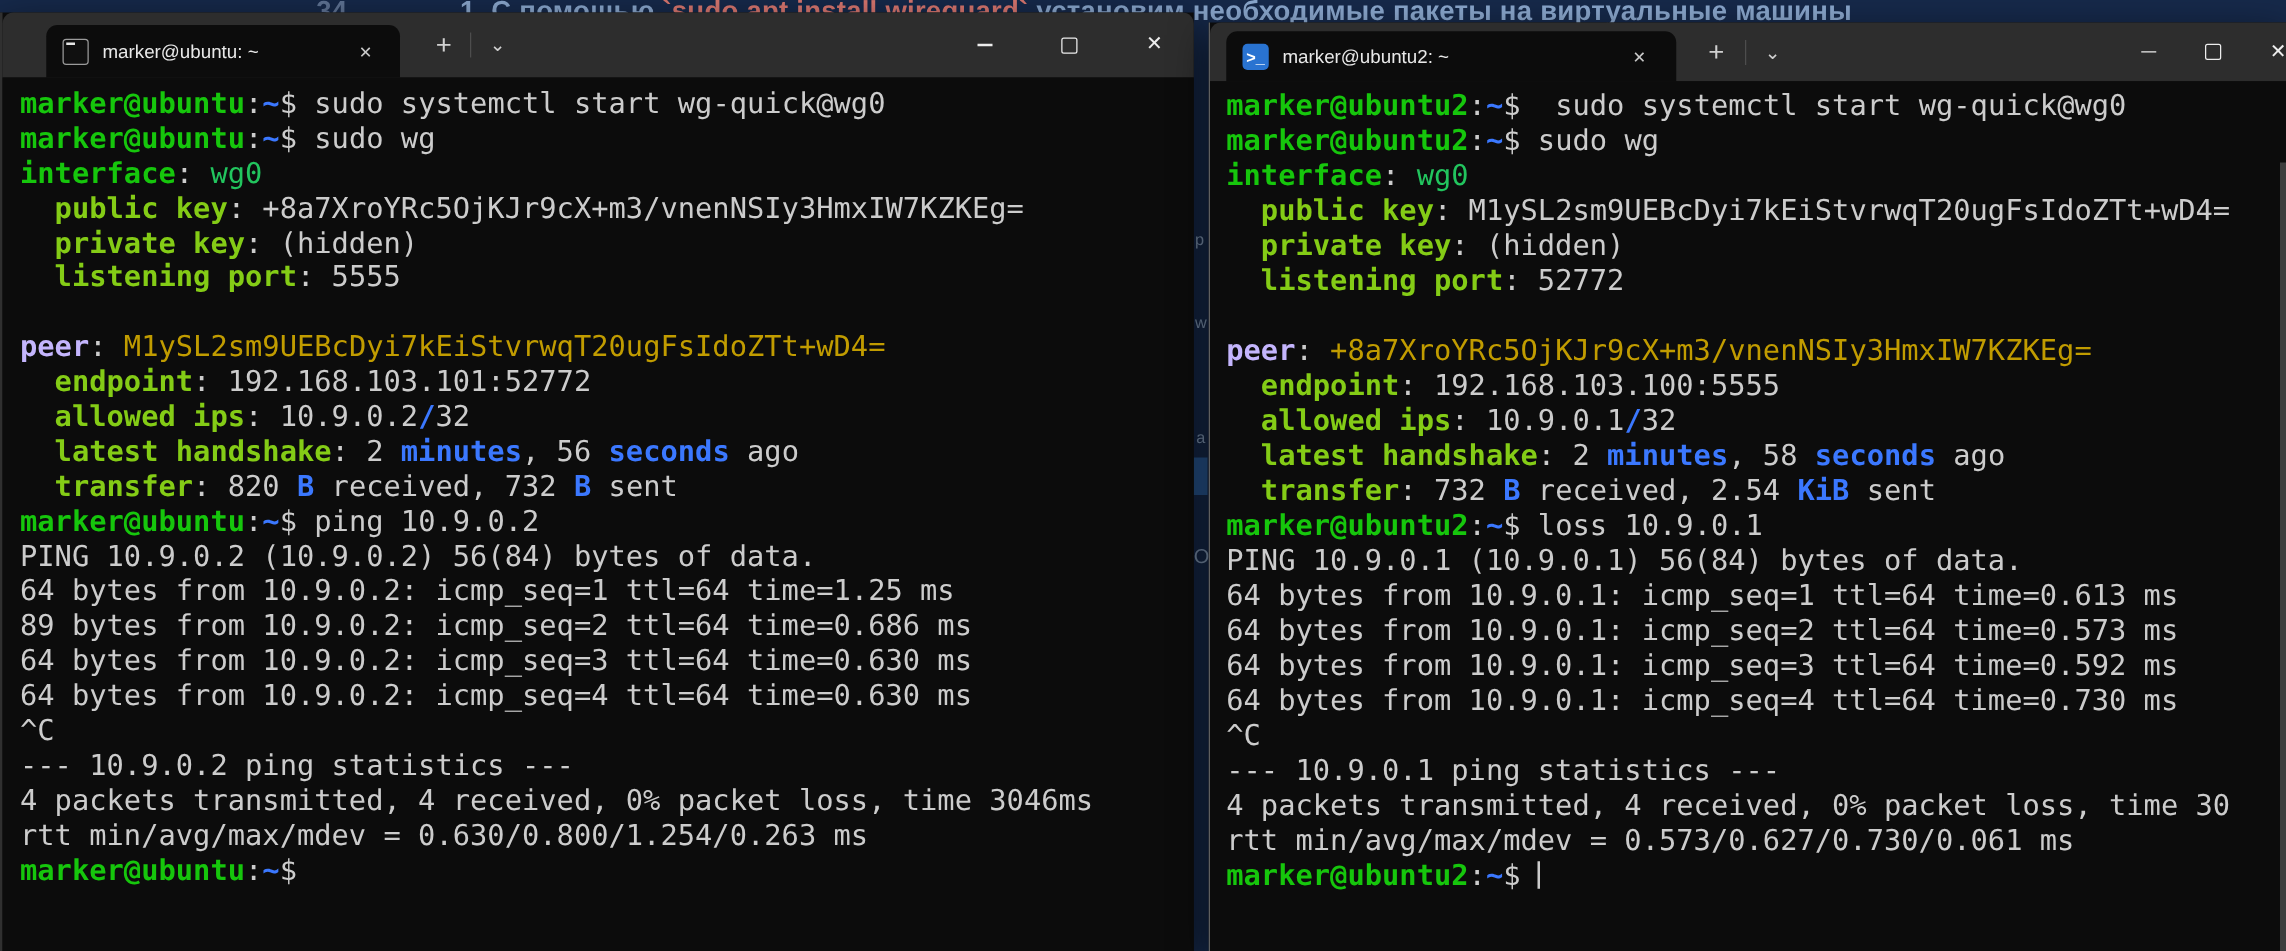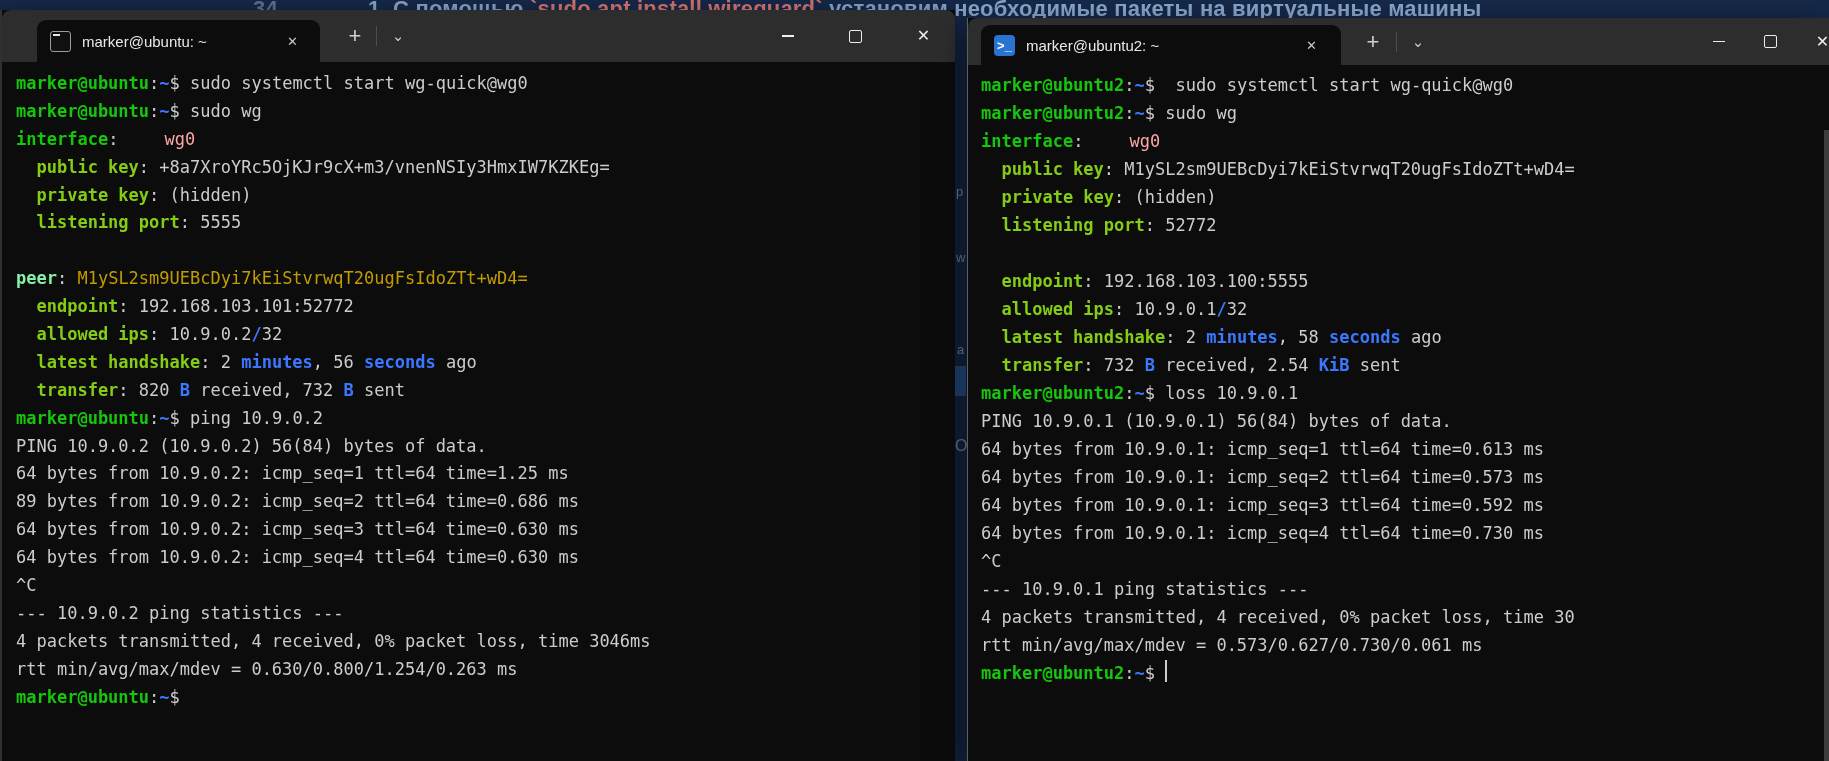--- a/index.html
+++ b/index.html
@@ -62,31 +62,31 @@
     width:21px;height:21px;margin-left:13px;flex:0 0 auto;
     background:#2973d1;border-radius:4px;
     color:#fff;font-weight:bold;font-size:13px;line-height:21px;text-align:center;
   }
 
   
   .term{
     position:absolute;left:0;right:0;bottom:0;
     background:#0c0c0c;
     font-family:"DejaVu Sans Mono","Liberation Mono",monospace;
-    font-size:17px;
+    font-size:23px;
     overflow:hidden;
   }
   .tline{white-space:pre;}
   .term-left .tline{height:27.9px;line-height:27.9px;}
   .term-right .tline{height:28px;line-height:28px;}
   .sg-w{color:#cccccc;}
   .sg-W{color:#84cc16;font-weight:bold;}
   .sg-g{color:#16c60c;font-weight:bold;}
-  .sg-G{color:#fca5a5;margin-left:36px;}
-  .sg-y{color:#86efac;font-weight:bold;}
+  .sg-G{color:#22c55e;}
+  .sg-y{color:#c4b5fd;font-weight:bold;}
   .sg-Y{color:#c19c00;}
   .sg-b{color:#3b78ff;font-weight:bold;}
   .sg-cur{display:inline-block;width:2px;height:22px;background:#cccccc;vertical-align:-3px;}
 
   .scrollbar-thumb{position:absolute;background:#3d3d3d;}
 
   .border-left-light{border-left:1px solid #5f5f5f;}
   .border-left-dark{border-left:2px solid #303030;}
 </style>
 </head>
@@ -179,20 +179,21 @@
   </div>
 
   <div class="term term-right" style="top:47px;padding:6px 0 0 13px;">
       <div class="tline"><span class="sg-g">marker@ubuntu2</span><span class="sg-w">:</span><span class="sg-b">~</span><span class="sg-w">$  sudo systemctl start wg-quick@wg0</span></div>
       <div class="tline"><span class="sg-g">marker@ubuntu2</span><span class="sg-w">:</span><span class="sg-b">~</span><span class="sg-w">$ sudo wg</span></div>
       <div class="tline"><span class="sg-g">interface</span><span class="sg-w">: </span><span class="sg-G">wg0</span></div>
       <div class="tline"><span class="sg-W">  public key</span><span class="sg-w">: M1ySL2sm9UEBcDyi7kEiStvrwqT20ugFsIdoZTt+wD4=</span></div>
       <div class="tline"><span class="sg-W">  private key</span><span class="sg-w">: (hidden)</span></div>
       <div class="tline"><span class="sg-W">  listening port</span><span class="sg-w">: 52772</span></div>
       <div class="tline"></div>
+      <div class="tline"><span class="sg-y">peer</span><span class="sg-w">: </span><span class="sg-Y">+8a7XroYRc5OjKJr9cX+m3/vnenNSIy3HmxIW7KZKEg=</span></div>
       <div class="tline"><span class="sg-W">  endpoint</span><span class="sg-w">: 192.168.103.100:5555</span></div>
       <div class="tline"><span class="sg-W">  allowed ips</span><span class="sg-w">: 10.9.0.1</span><span class="sg-b">/</span><span class="sg-w">32</span></div>
       <div class="tline"><span class="sg-W">  latest handshake</span><span class="sg-w">: 2 </span><span class="sg-b">minutes</span><span class="sg-w">, 58 </span><span class="sg-b">seconds</span><span class="sg-w"> ago</span></div>
       <div class="tline"><span class="sg-W">  transfer</span><span class="sg-w">: 732 </span><span class="sg-b">B</span><span class="sg-w"> received, 2.54 </span><span class="sg-b">KiB</span><span class="sg-w"> sent</span></div>
       <div class="tline"><span class="sg-g">marker@ubuntu2</span><span class="sg-w">:</span><span class="sg-b">~</span><span class="sg-w">$ loss 10.9.0.1</span></div>
       <div class="tline"><span class="sg-w">PING 10.9.0.1 (10.9.0.1) 56(84) bytes of data.</span></div>
       <div class="tline"><span class="sg-w">64 bytes from 10.9.0.1: icmp_seq=1 ttl=64 time=0.613 ms</span></div>
       <div class="tline"><span class="sg-w">64 bytes from 10.9.0.1: icmp_seq=2 ttl=64 time=0.573 ms</span></div>
       <div class="tline"><span class="sg-w">64 bytes from 10.9.0.1: icmp_seq=3 ttl=64 time=0.592 ms</span></div>
       <div class="tline"><span class="sg-w">64 bytes from 10.9.0.1: icmp_seq=4 ttl=64 time=0.730 ms</span></div>

